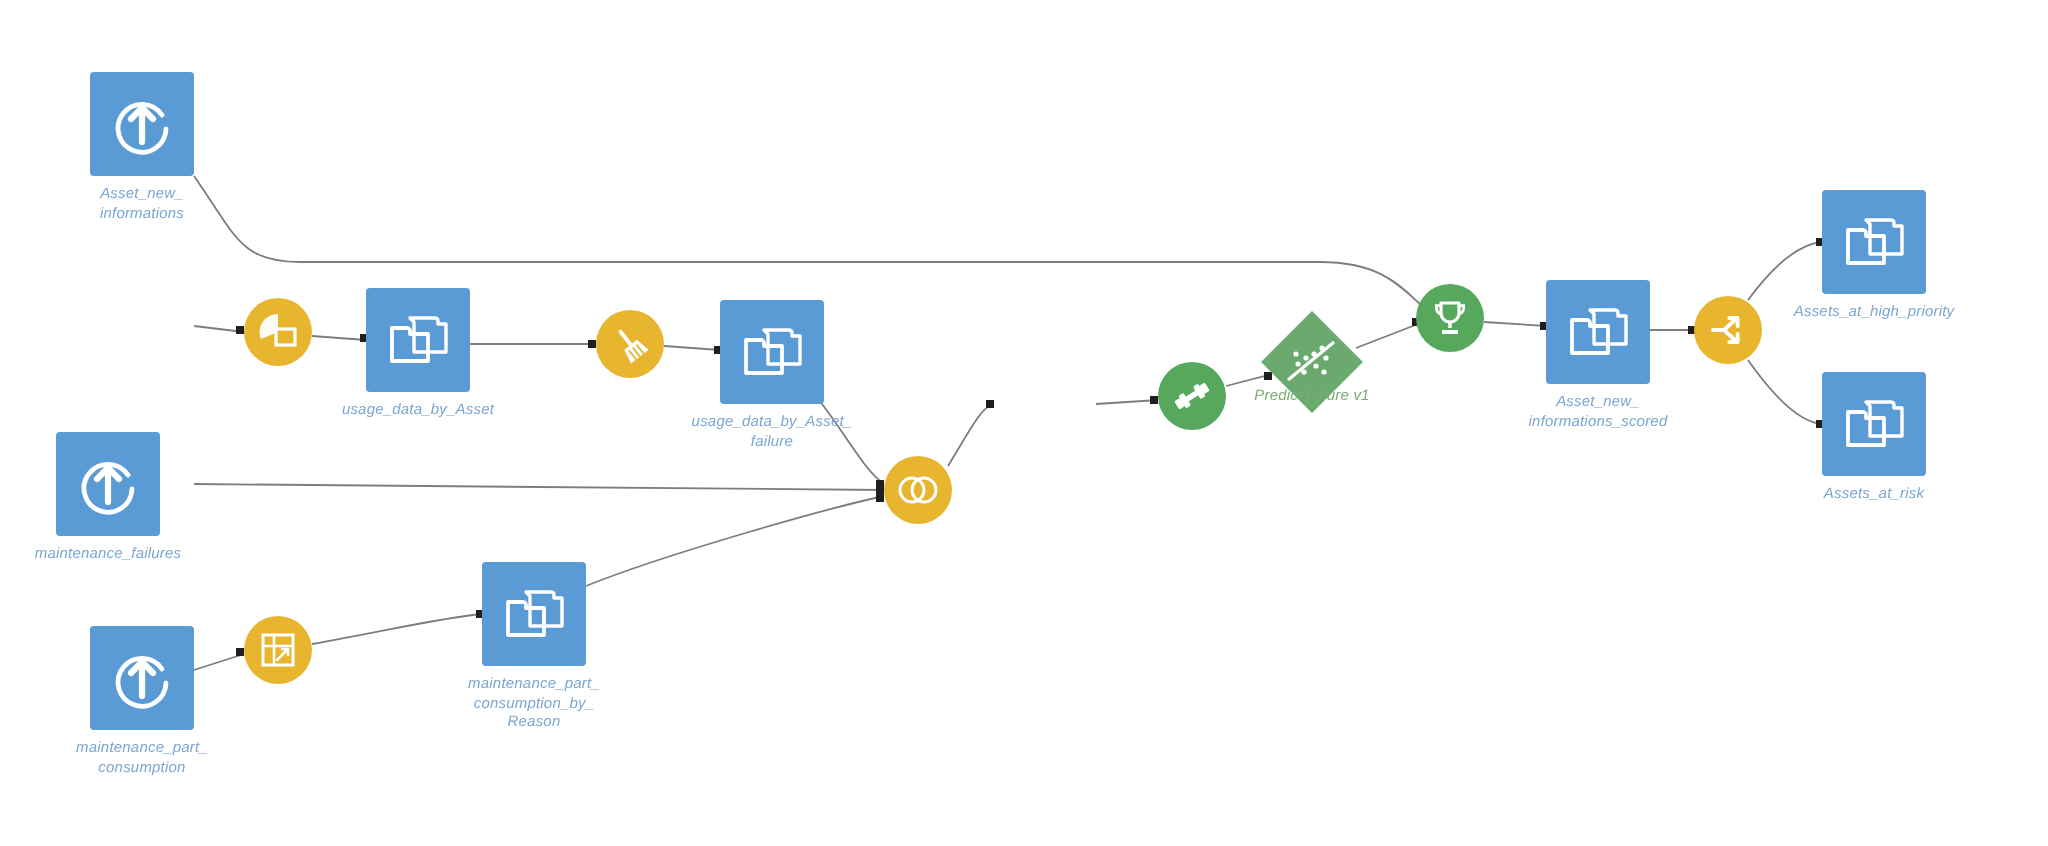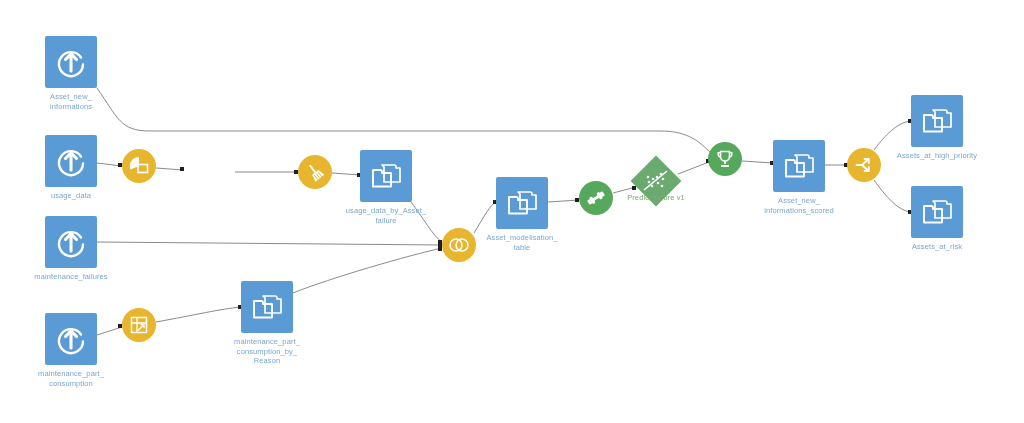--- a/index.html
+++ b/index.html
@@ -4,21 +4,21 @@
 <title>Flow</title>
 <style>
   html,body{margin:0;padding:0;}
   body{
     width:1024px;height:423px;
     background:#ffffff;
     font-family:"Liberation Sans","DejaVu Sans",sans-serif;
     overflow:hidden;
     position:relative;
   }
-  #flow{position:absolute;left:0;top:0;width:932px;height:423px;}
+  #flow{position:absolute;left:0;top:0;width:932px;height:423px;font-style:italic;}
   .edges{position:absolute;left:0;top:0;width:1024px;height:423px;pointer-events:none;}
 
   .node{position:absolute;transform:translate(-50%,-50%);}
 
   
   .sq{width:52px;height:52px;border-radius:2px;display:flex;align-items:center;justify-content:center;}
   .sq.blue{background:#5b9bd5;}
 
   
   .circ{width:34px;height:34px;border-radius:50%;display:flex;align-items:center;justify-content:center;}
@@ -114,63 +114,62 @@
       <svg width="34" height="34" viewBox="0 0 34 34">
         <path d="M27 12.5 A12 12 0 1 0 29 19.5" fill="none" stroke="#fff" stroke-width="2.4" stroke-linecap="round"></path>
         <path d="M17 26 L17 10" stroke="#fff" stroke-width="3.1" stroke-linecap="round"></path>
         <path d="M11.5 14.5 L17 8.8 L22.5 14.5" fill="none" stroke="#fff" stroke-width="3.1" stroke-linecap="round" stroke-linejoin="round"></path>
       </svg>
     </div>
     <div class="label sqlab">Asset_new_
 informations</div>
   </div>
 
-  <div class="node" style="left:71px;top:161px">
+
+  <div class="node" style="left:54px;top:242px">
     <div class="sq blue">
       <svg width="34" height="34" viewBox="0 0 34 34">
         <path d="M27 12.5 A12 12 0 1 0 29 19.5" fill="none" stroke="#fff" stroke-width="2.4" stroke-linecap="round"></path>
         <path d="M17 26 L17 10" stroke="#fff" stroke-width="3.1" stroke-linecap="round"></path>
         <path d="M11.5 14.5 L17 8.8 L22.5 14.5" fill="none" stroke="#fff" stroke-width="3.1" stroke-linecap="round" stroke-linejoin="round"></path>
       </svg>
     </div>
-    <div class="label sqlab">usage_data</div>
-  </div>
-
-  <div class="node" style="left:71px;top:242px">
+    <div class="label sqlab">maintenance_failures</div>
+  </div>
+
+  <div class="node" style="left:71px;top:339px">
     <div class="sq blue">
       <svg width="34" height="34" viewBox="0 0 34 34">
         <path d="M27 12.5 A12 12 0 1 0 29 19.5" fill="none" stroke="#fff" stroke-width="2.4" stroke-linecap="round"></path>
         <path d="M17 26 L17 10" stroke="#fff" stroke-width="3.1" stroke-linecap="round"></path>
         <path d="M11.5 14.5 L17 8.8 L22.5 14.5" fill="none" stroke="#fff" stroke-width="3.1" stroke-linecap="round" stroke-linejoin="round"></path>
       </svg>
     </div>
-    <div class="label sqlab">maintenance_failures</div>
-  </div>
-
-  <div class="node" style="left:71px;top:339px">
-    <div class="sq blue">
-      <svg width="34" height="34" viewBox="0 0 34 34">
-        <path d="M27 12.5 A12 12 0 1 0 29 19.5" fill="none" stroke="#fff" stroke-width="2.4" stroke-linecap="round"></path>
-        <path d="M17 26 L17 10" stroke="#fff" stroke-width="3.1" stroke-linecap="round"></path>
-        <path d="M11.5 14.5 L17 8.8 L22.5 14.5" fill="none" stroke="#fff" stroke-width="3.1" stroke-linecap="round" stroke-linejoin="round"></path>
-      </svg>
-    </div>
     <div class="label sqlab">maintenance_part_
 consumption</div>
   </div>
 
   <div class="node" style="left:139px;top:166px">
     <div class="circ yellow">
       <svg width="22" height="22" viewBox="0 0 22 22">
         <path d="M11 11 L11 2 A9 9 0 0 0 2.5 14.5 Z" fill="#fff" opacity="0.95"></path>
         <rect x="10" y="9.5" width="9.5" height="8" fill="#e8b52e" stroke="#fff" stroke-width="1.6"></rect>
       </svg>
     </div>
   </div>
 
+  <div class="node" style="left:209px;top:170px">
+    <div class="sq blue">
+      <svg width="34" height="30" viewBox="0 0 34 30">
+        <path d="M13 4 H25.5 A1.6 1.6 0 0 1 27 5.6 V7 H31 V21 H15 V6 Z" fill="none" stroke="#fff" stroke-width="1.7" stroke-linejoin="round"></path>
+        <path d="M4 9 H11.5 A1.6 1.6 0 0 1 13 10.6 V12 H22 V25.5 H4 Z" fill="none" stroke="#fff" stroke-width="1.9" stroke-linejoin="round"></path>
+      </svg>
+    </div>
+    <div class="label sqlab">usage_data_by_Asset</div>
+  </div>
 
   <div class="node" style="left:315px;top:172px">
     <div class="circ yellow">
       <svg width="22" height="22" viewBox="0 0 22 22">
         <g transform="rotate(-38 11 11)">
           <rect x="10.1" y="2.5" width="1.9" height="9" fill="#fff"></rect>
           <path d="M7 11.5 H15 L16.6 19 H5.4 Z" fill="#fff"></path>
           <path d="M8.6 13.2 V19 M11 13.2 V19 M13.4 13.2 V19" stroke="#e8b52e" stroke-width="0.9"></path>
         </g>
       </svg>
@@ -212,30 +211,20 @@
 
   <div class="node" style="left:459px;top:245px">
     <div class="circ yellow">
       <svg width="24" height="20" viewBox="0 0 24 20">
         <circle cx="9" cy="10" r="6" fill="none" stroke="#fff" stroke-width="1.5"></circle>
         <circle cx="15" cy="10" r="6" fill="none" stroke="#fff" stroke-width="1.5"></circle>
       </svg>
     </div>
   </div>
 
-  <div class="node" style="left:522px;top:203px">
-    <div class="sq blue">
-      <svg width="34" height="30" viewBox="0 0 34 30">
-        <path d="M13 4 H25.5 A1.6 1.6 0 0 1 27 5.6 V7 H31 V21 H15 V6 Z" fill="none" stroke="#fff" stroke-width="1.7" stroke-linejoin="round"></path>
-        <path d="M4 9 H11.5 A1.6 1.6 0 0 1 13 10.6 V12 H22 V25.5 H4 Z" fill="none" stroke="#fff" stroke-width="1.9" stroke-linejoin="round"></path>
-      </svg>
-    </div>
-    <div class="label sqlab">Asset_modelisation_
-table</div>
-  </div>
 
   <div class="node" style="left:596px;top:198px">
     <div class="circ green">
       <svg width="24" height="24" viewBox="0 0 24 24">
         <g transform="rotate(-32 12 12)">
           <rect x="3" y="9.6" width="3.4" height="4.8" rx="0.8" fill="#fff"></rect>
           <rect x="6.2" y="8.3" width="3" height="7.4" rx="0.9" fill="#fff"></rect>
           <rect x="8.8" y="10.6" width="6.4" height="2.8" fill="#fff"></rect>
           <rect x="14.8" y="8.3" width="3" height="7.4" rx="0.9" fill="#fff"></rect>
           <rect x="17.6" y="9.6" width="3.4" height="4.8" rx="0.8" fill="#fff"></rect>

